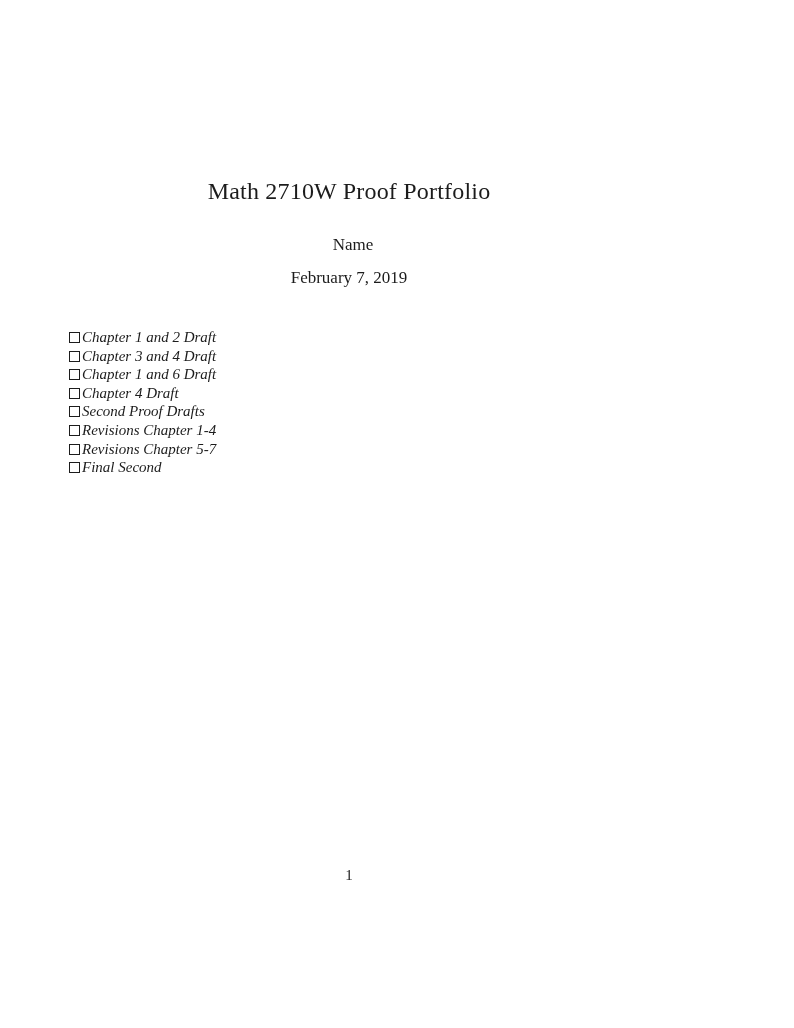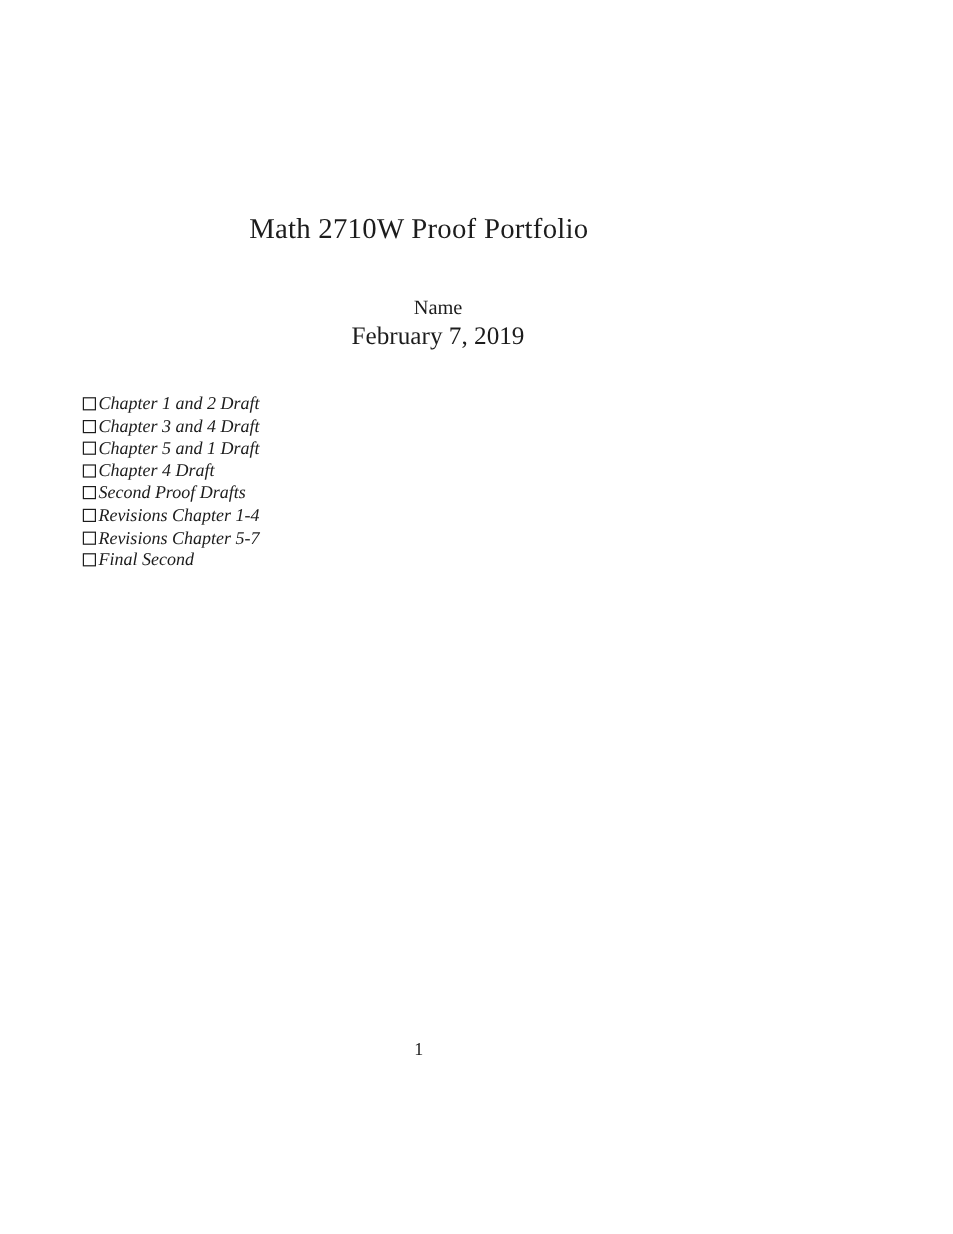--- a/index.html
+++ b/index.html
@@ -34,28 +34,28 @@
     font-weight: normal;
     letter-spacing: 0.2px;
     margin: 0;
   }
   .doc-author {
     position: absolute;
     top: 231px;
     left: 0;
     width: 100%;
     font-size: 17px;
-    margin: 16px;
+    margin: 4px;
   }
   .doc-date {
     position: absolute;
     top: 268px;
-    left: 16px;
+    left: 0;
     width: 100%;
-    font-size: 21px;
+    font-size: 17px;
     margin: 0;
   }
   .checklist {
     position: absolute;
     left: 69px;
     top: 328px;
     margin: 0;
     padding: 0;
     list-style: none;
     font-size: 15px;
@@ -95,21 +95,21 @@
   </div>
 
   <ul class="checklist">
     <li>
       <span class="checkbox"></span><span>Chapter 1 and 2 Draft</span>
     </li>
     <li>
       <span class="checkbox"></span><span>Chapter 3 and 4 Draft</span>
     </li>
     <li>
-      <span class="checkbox"></span><span>Chapter 5 and 1 Draft</span>
+      <span class="checkbox"></span><span>Chapter 1 and 6 Draft</span>
     </li>
     <li>
       <span class="checkbox"></span><span>Chapter 4 Draft</span>
     </li>
     <li>
       <span class="checkbox"></span><span>Second Proof Drafts</span>
     </li>
     <li>
       <span class="checkbox"></span><span>Revisions Chapter 1-4</span>
     </li>

